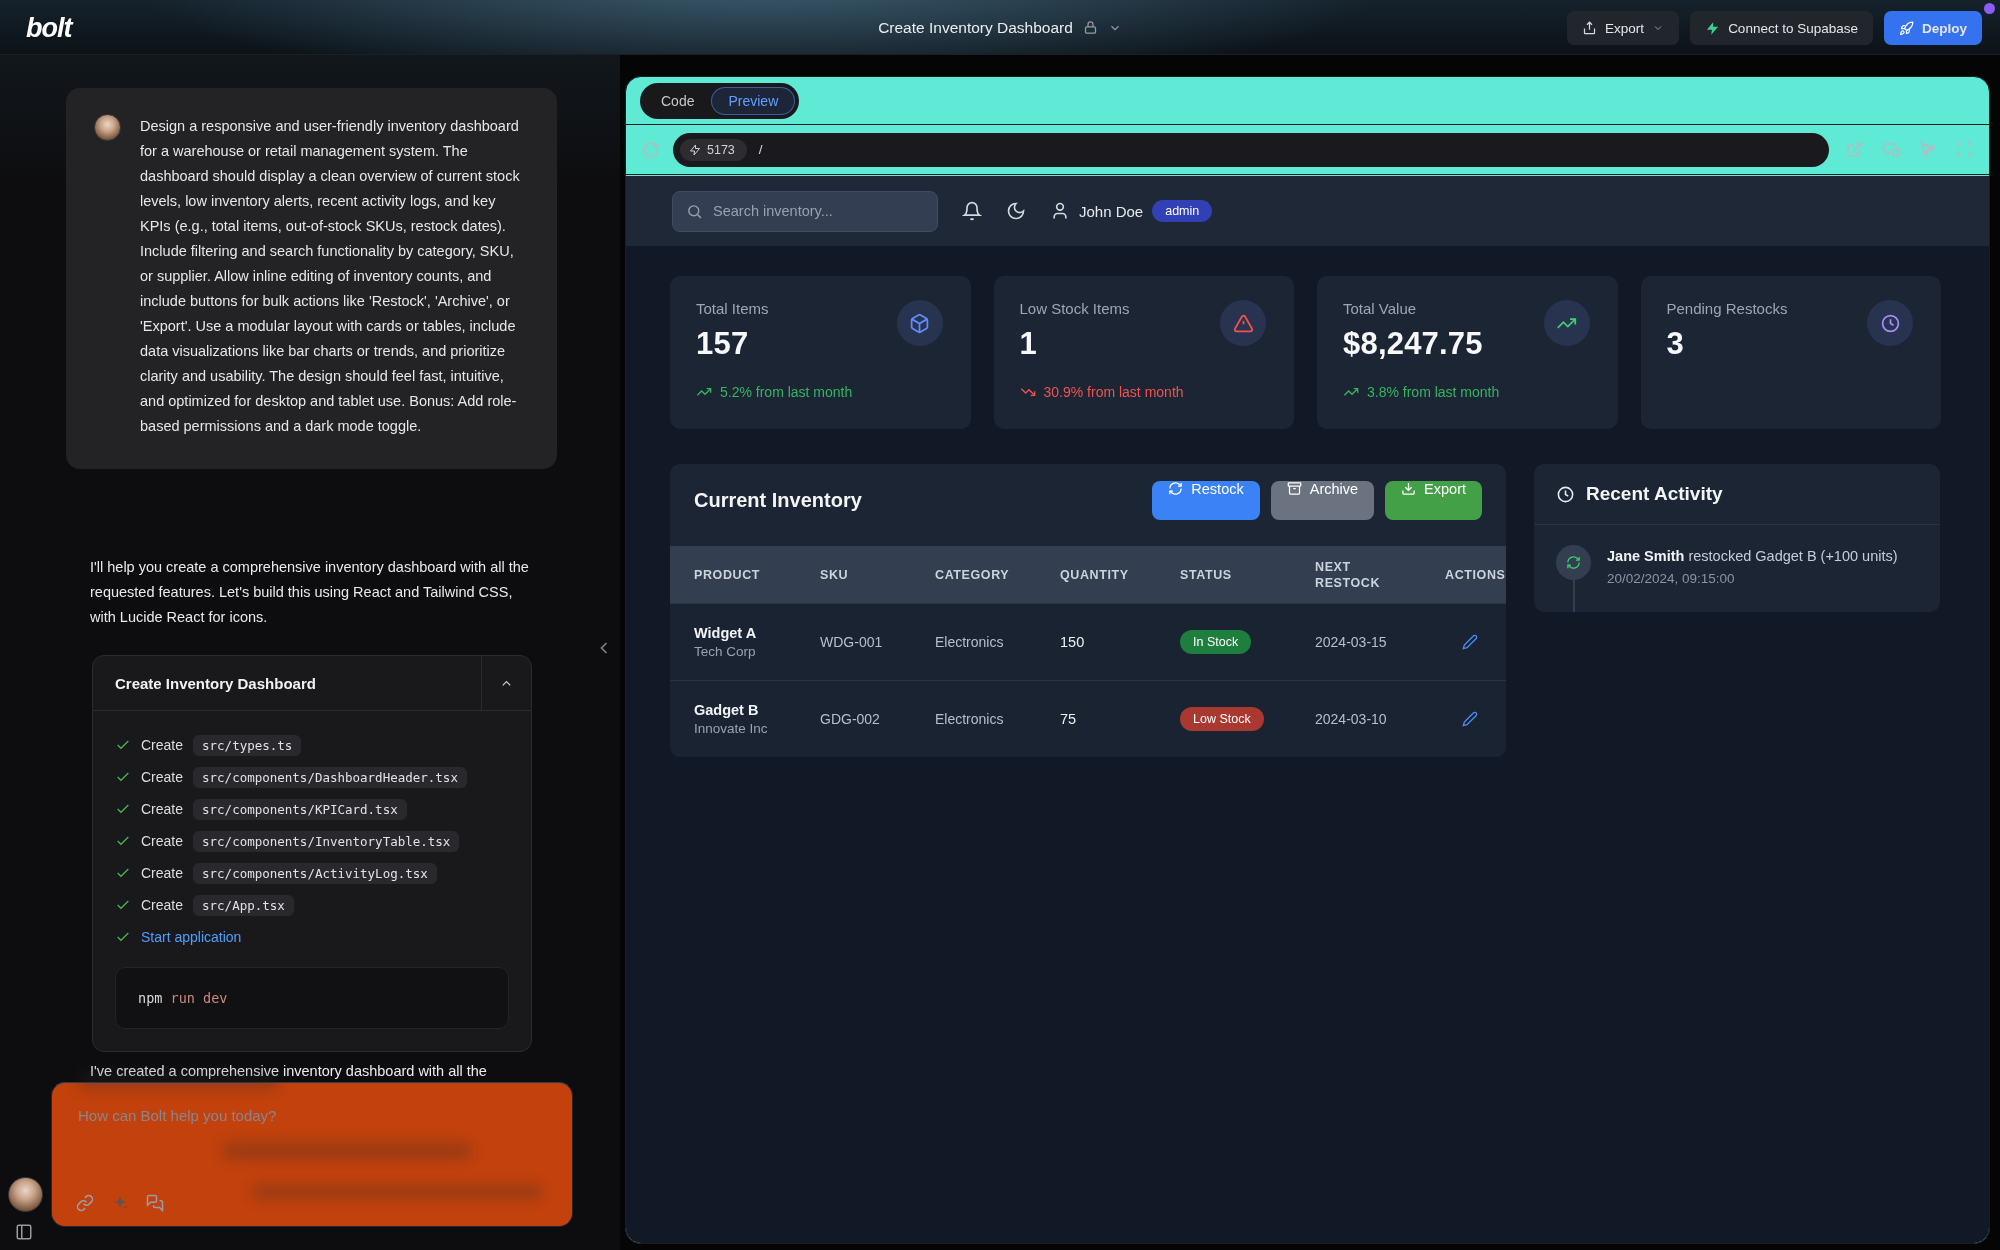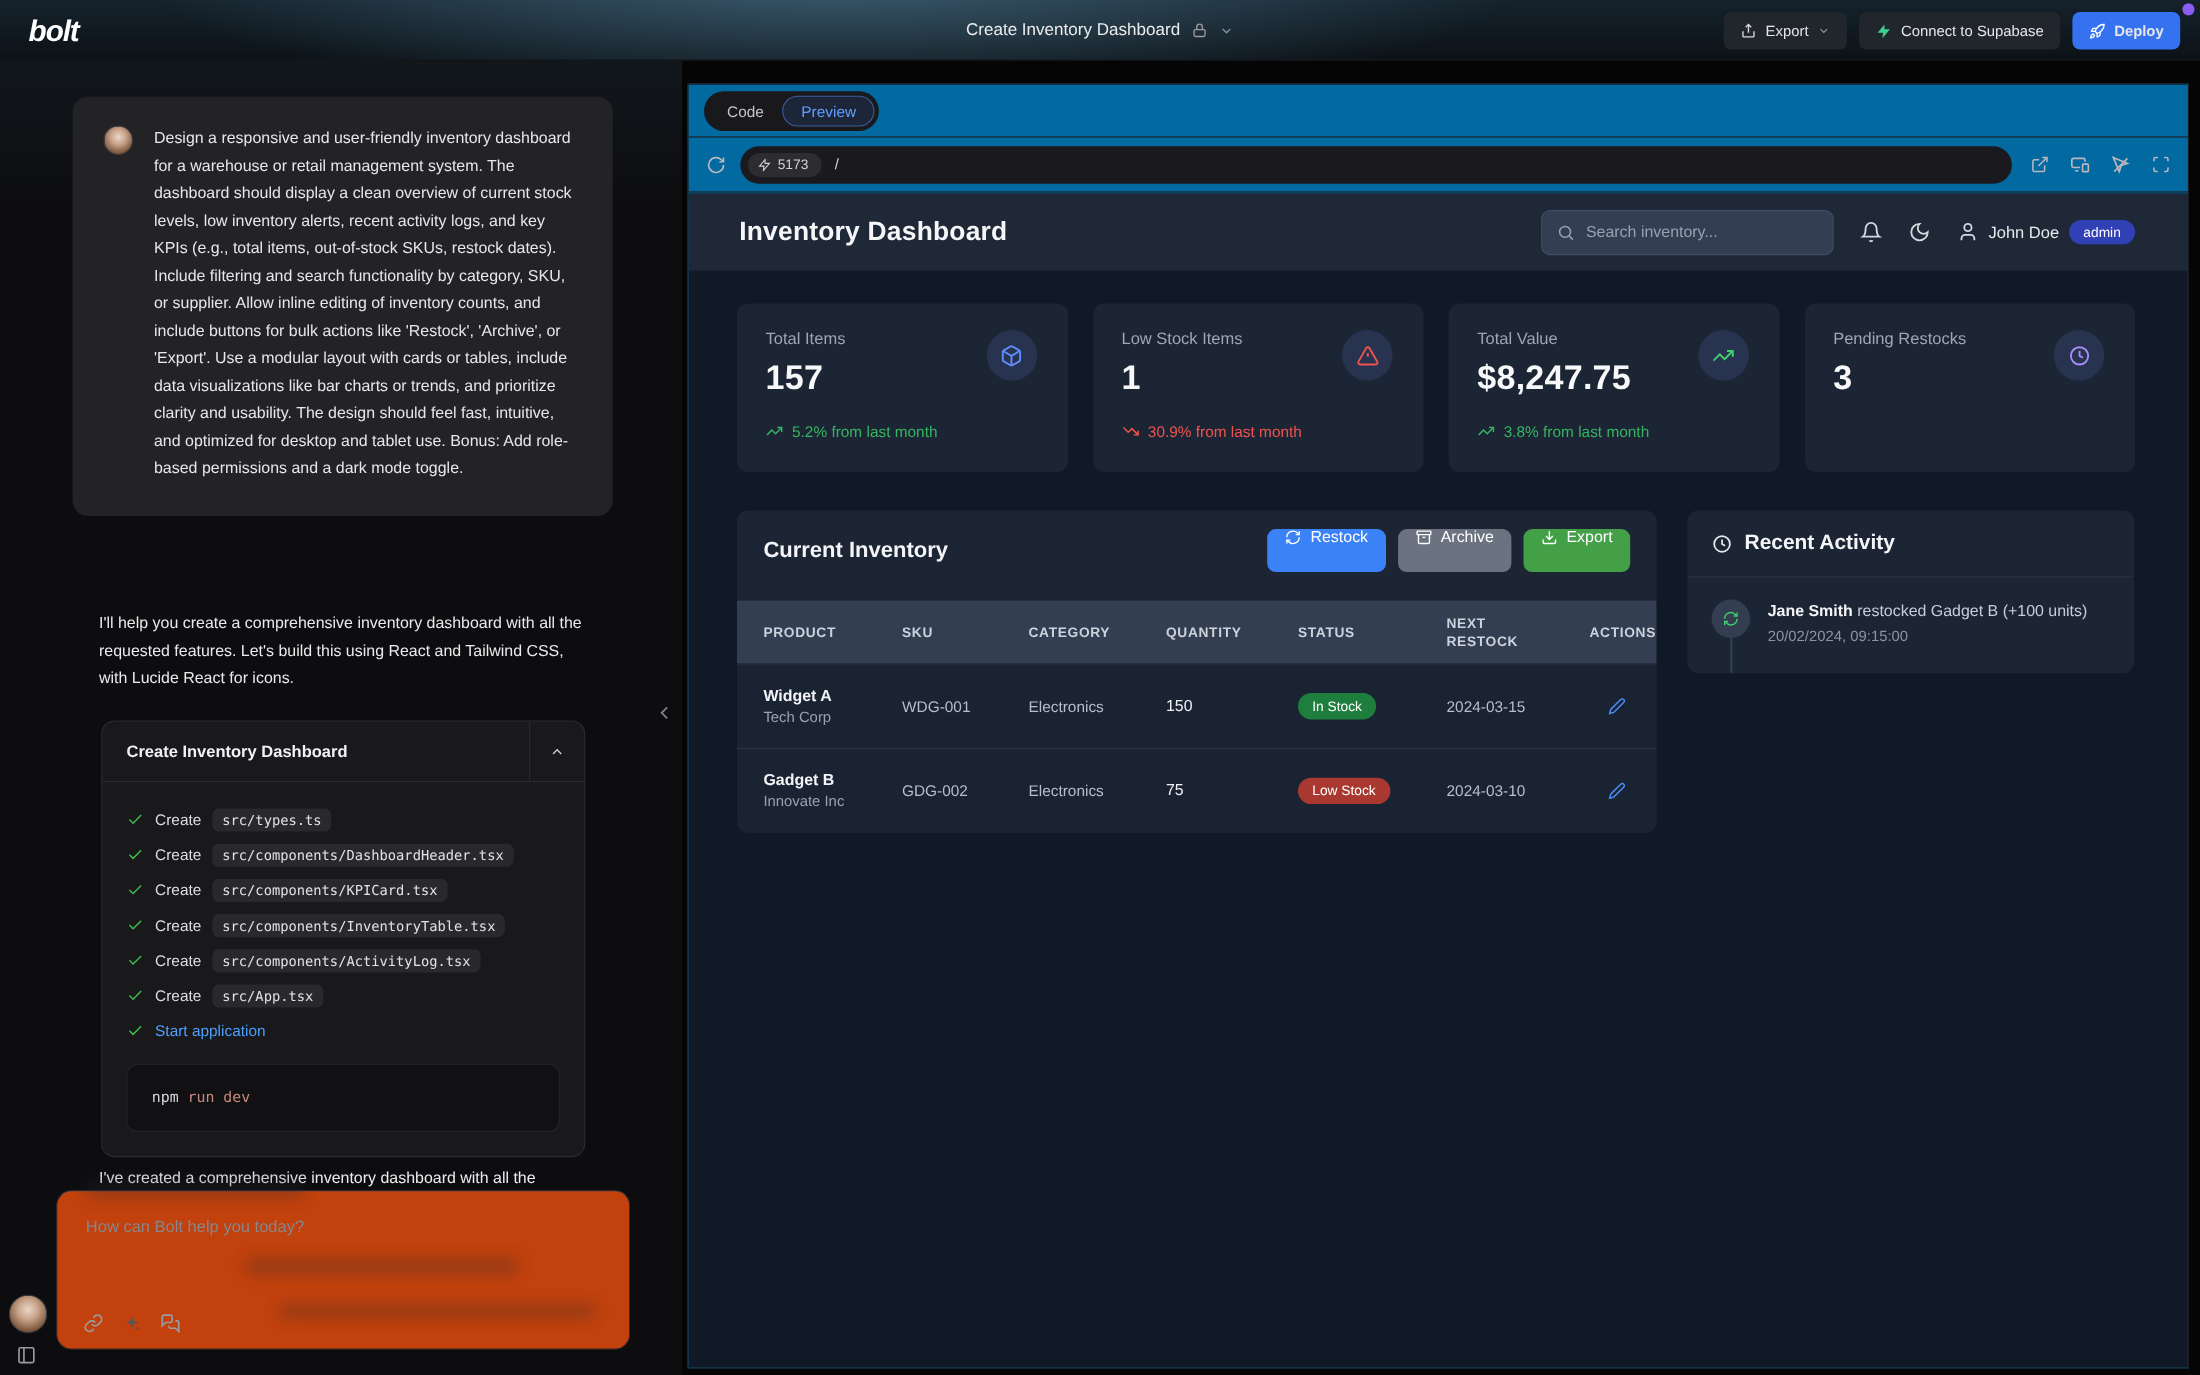--- a/index.html
+++ b/index.html
@@ -61,21 +61,21 @@
   .input-icons .ii { color:#9c9ca2; display:inline-flex; cursor:pointer; }
   .input-icons .ii.dim { color:#55555a; }
 
   .corner-avatar { position:absolute; left:8px; top:1122px; width:35px; height:35px; border-radius:50%;
     background:radial-gradient(circle at 50% 38%, #e9d6c8 0%, #caa58c 34%, #7e5a41 72%, #4a3020 100%); border:1px solid #3a3a3e; z-index:6; }
   .panel-toggle { position:absolute; left:15px; top:1168px; color:#9a9aa0; z-index:6; cursor:pointer; }
 
   .collapse-gutter { position:absolute; left:594px; top:638px; color:#80808a; cursor:pointer; z-index:2; }
 
   
-  .preview { position:absolute; left:625px; top:76px; width:1365px; height:1168px; background:#0369a1; border:1px solid #1d1d21; border-radius:0; overflow:hidden; }
+  .preview { position:absolute; left:625px; top:76px; width:1365px; height:1168px; background:#5eead4; border:1px solid #1d1d21; border-radius:16px; overflow:hidden; }
   .tabbar { height:48px; display:flex; align-items:center; padding:0 14px; border-bottom:1px solid #1d1d21; }
   .tab-group { display:flex; align-items:center; background:#19191c; border-radius:999px; padding:4px; }
   .tab { padding:6px 17px; font-size:14px; border-radius:999px; cursor:pointer; }
   .tab.code { color:#c7c7cb; }
   .tab.preview-active { color:#5ea0ff; background:rgba(59,130,246,.13); border:1px solid rgba(80,140,246,.55); padding:5px 16px; }
   .urlbar { height:50px; display:flex; align-items:center; gap:13px; padding:0 16px; border-bottom:1px solid #1d1d21; }
   .url-ic { color:#b9b9bf; display:inline-flex; cursor:pointer; }
   .url-field { flex:1; height:34px; background:#1a1a1e; border-radius:17px; display:flex; align-items:center; gap:12px; padding:0 7px; }
   .port-badge { display:flex; align-items:center; gap:6px; background:#2c2c31; border-radius:999px; padding:4px 12px 4px 9px; color:#d2d2d6; font-size:12.5px; }
   .url-path { color:#d8d8db; font-size:13.5px; }
@@ -401,21 +401,20 @@
               <path d="M3 16v3a2 2 0 0 0 2 2h3"></path>
               <path d="M16 21h3a2 2 0 0 0 2-2v-3"></path>
             </svg>
         </span>
       </div>
     </div>
 
     <div class="app">
 
       <div class="app-header">
-        <div class="app-title">Inventory Dashboard</div>
         <div class="hdr-right">
           <div class="search-box">
             <span class="hdr-ic" style="color:#98a1b0">
               <svg width="17" height="17" viewBox="0 0 24 24" fill="none" stroke="currentColor" stroke-width="2">
                   <circle cx="11" cy="11" r="7"></circle>
                   <line x1="21" y1="21" x2="16.5" y2="16.5"></line>
                 </svg>
             </span>
             <input type="text" placeholder="Search inventory..." style="">
           </div>

